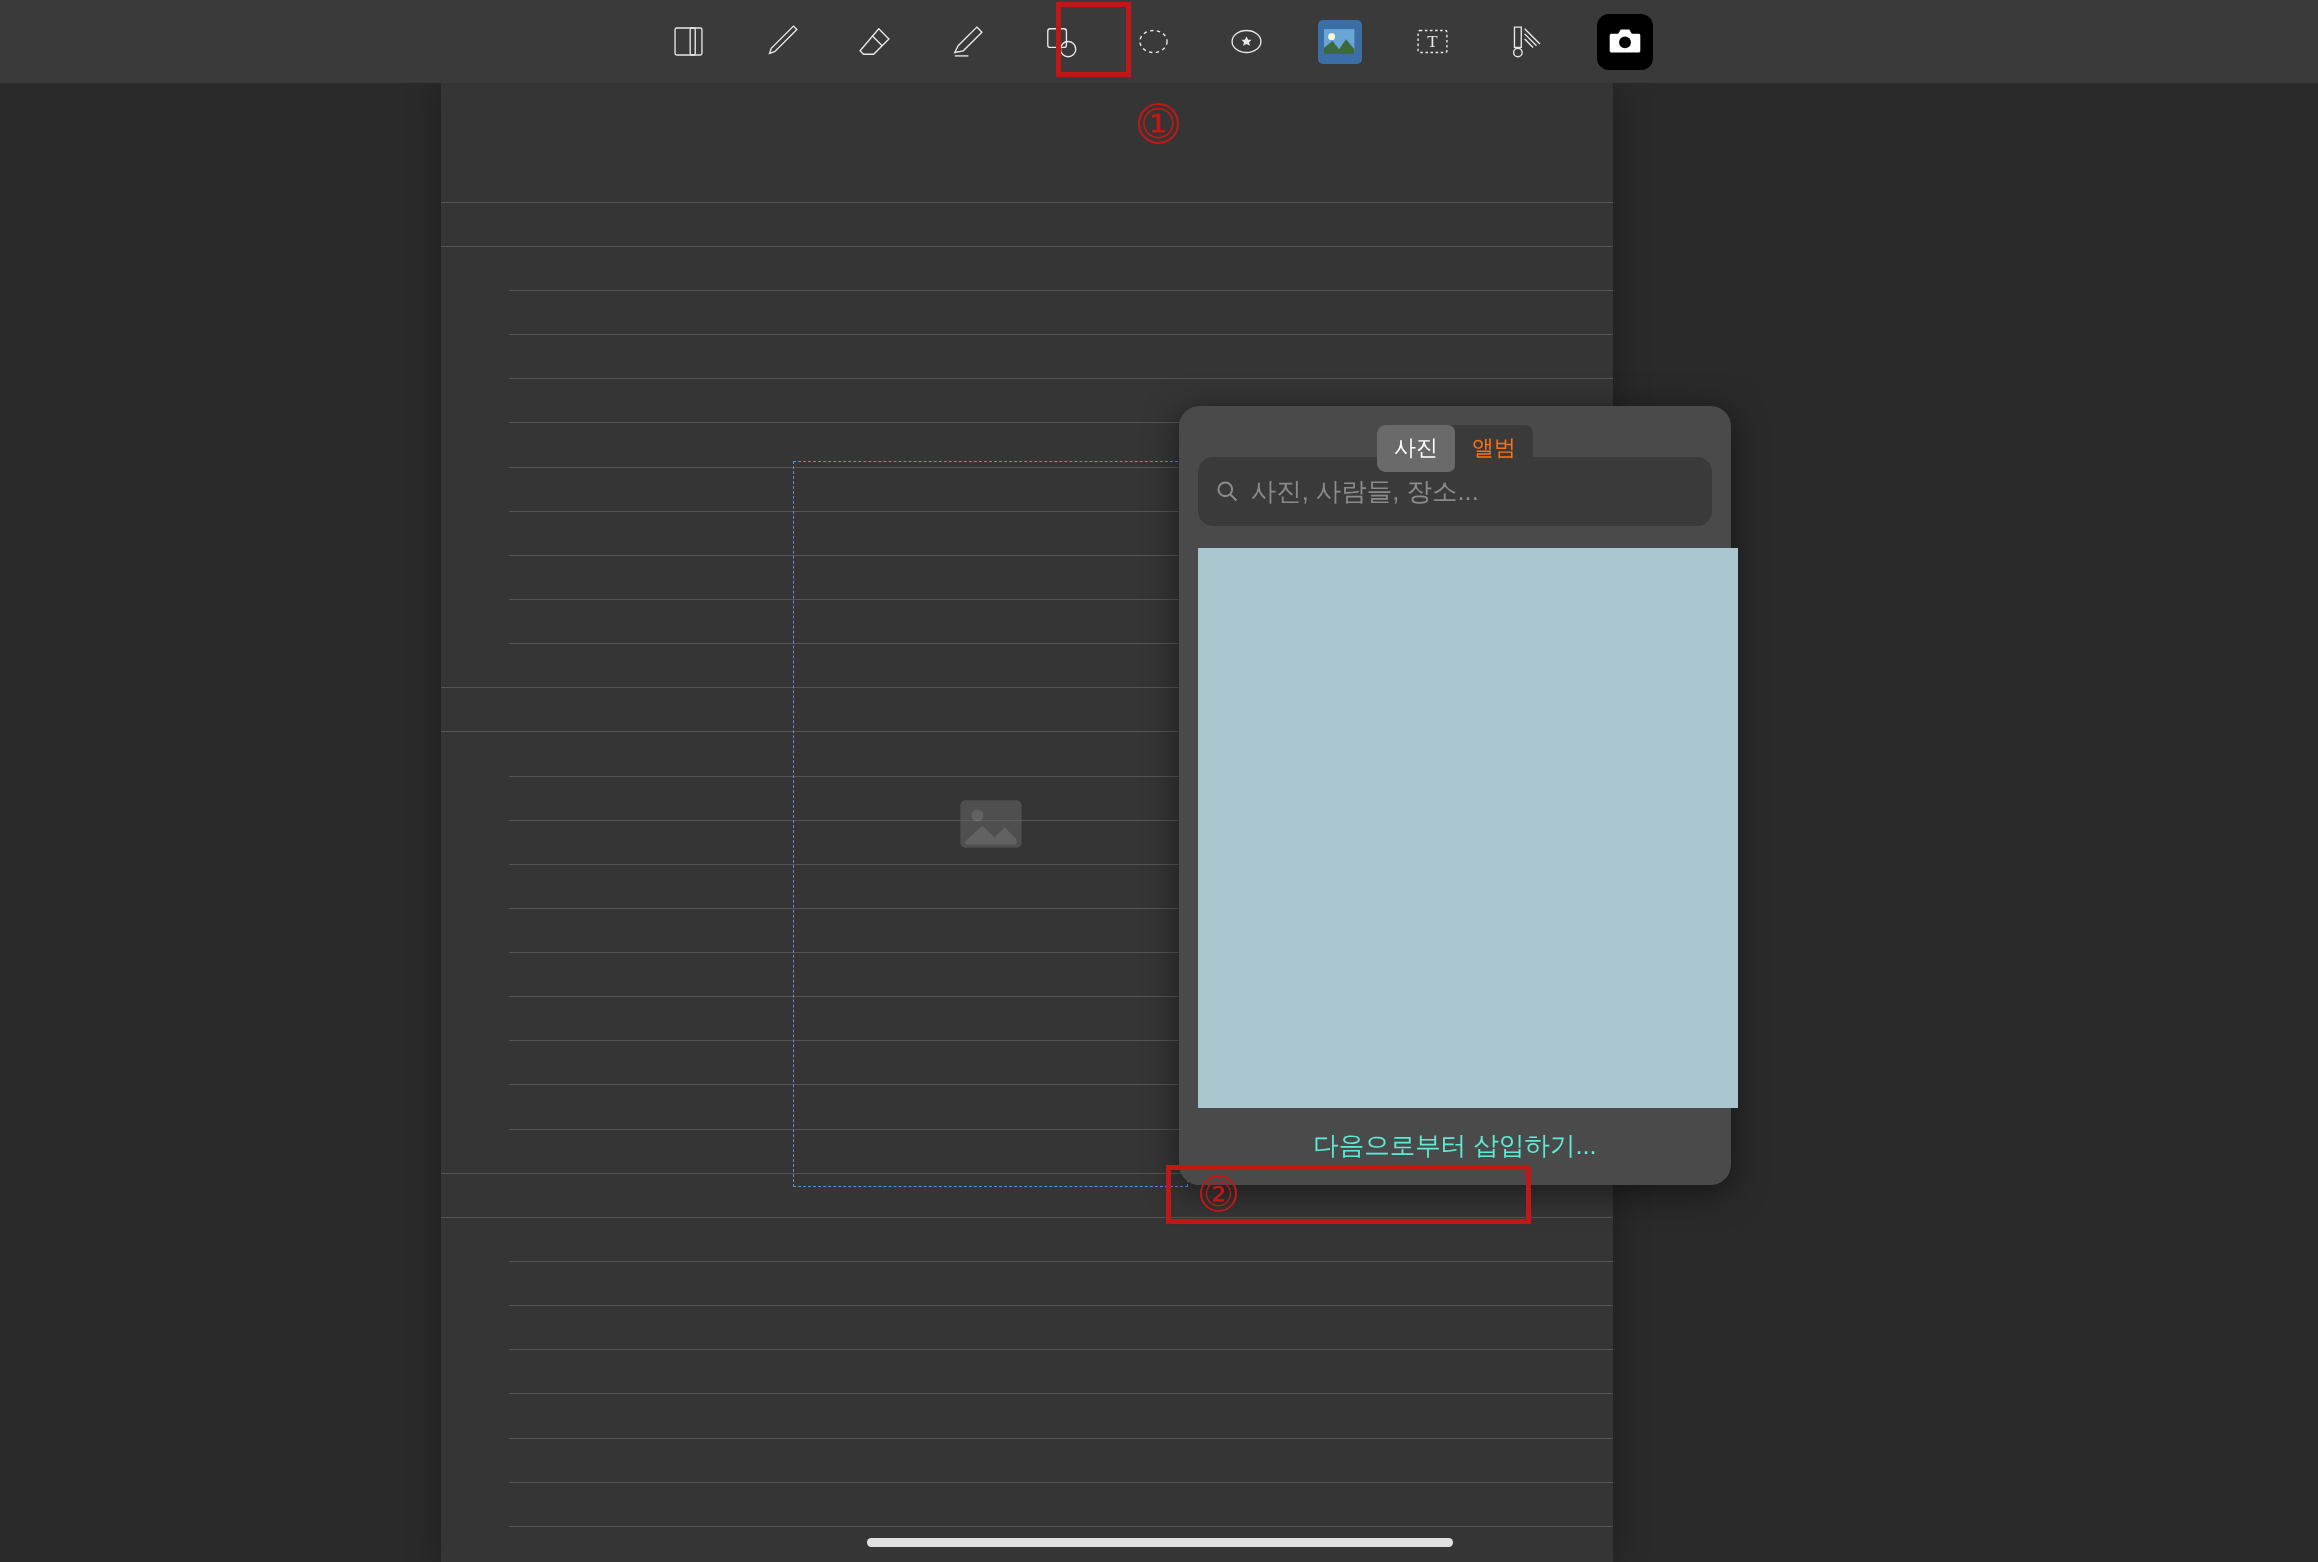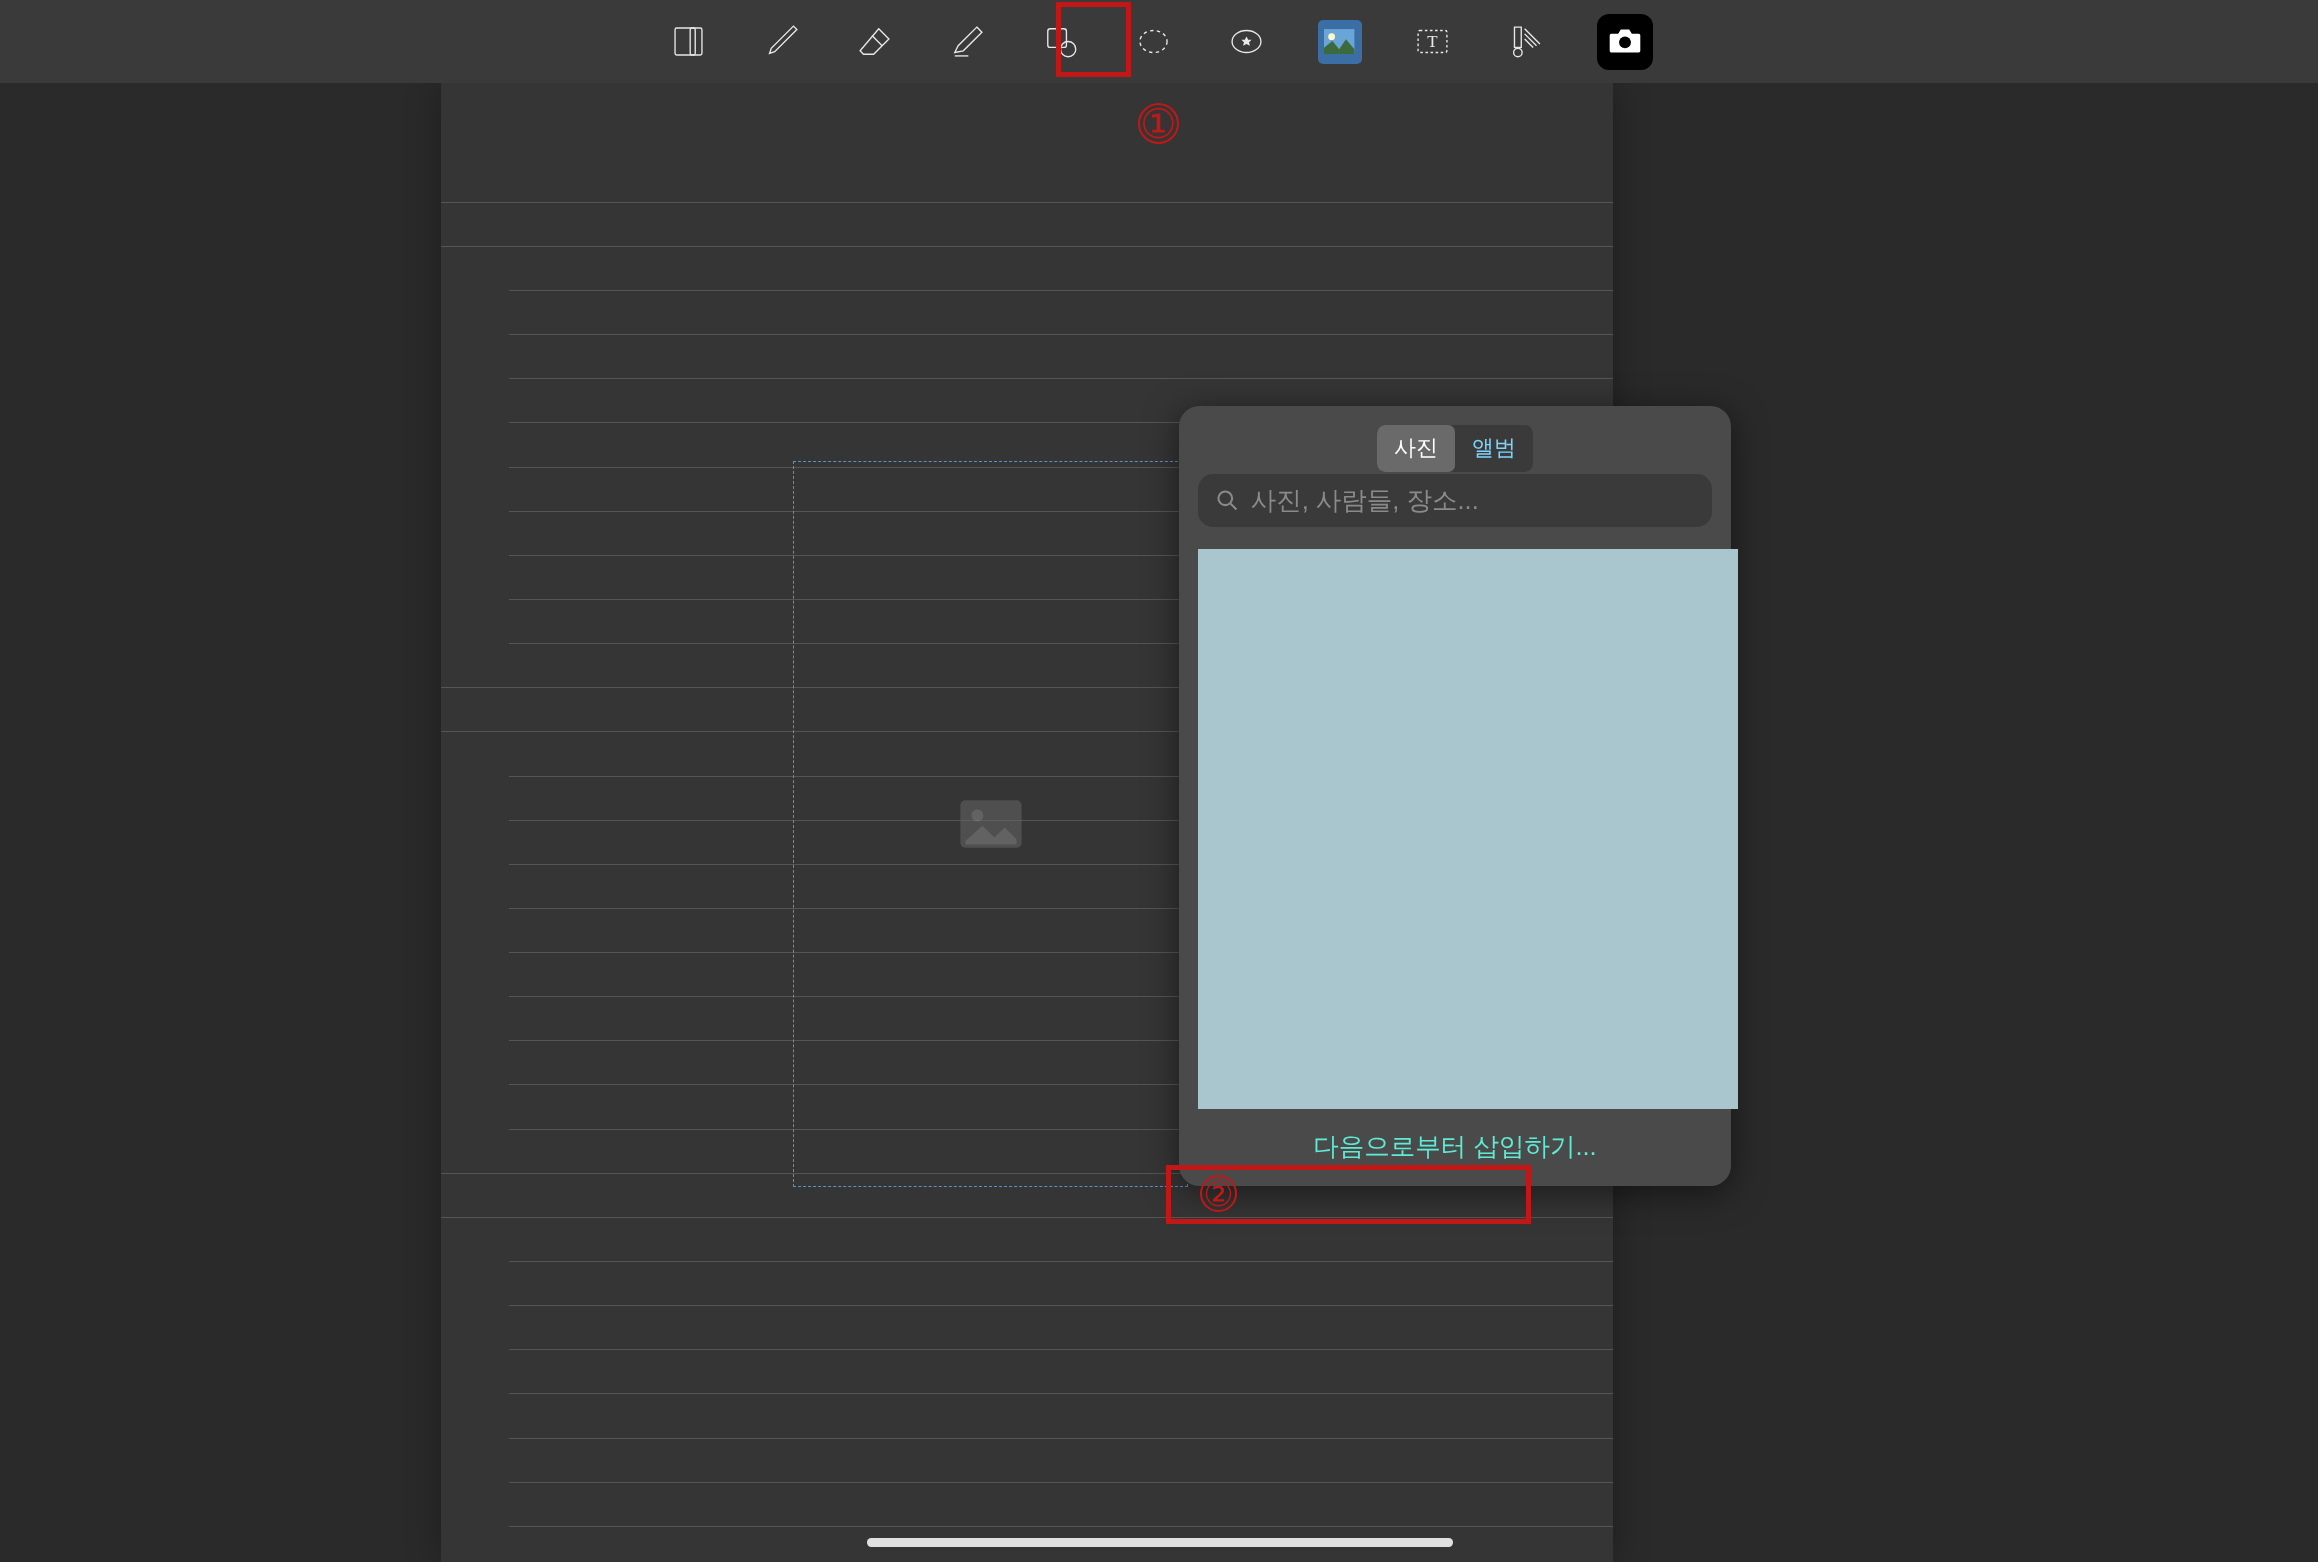--- a/index.html
+++ b/index.html
@@ -58,25 +58,25 @@
     .popover {
       position:absolute; left:738px; top:323px;
       width:552px; background:#4a4a4a; border-radius:20.4px;
       box-shadow:0 6.8px 34px rgba(0,0,0,.5);
       padding:18.7px 18.7px 22px; z-index:8;
     }
     .seg {
       display:inline-flex; background:#3a3a3a; border-radius:8.5px; overflow:hidden;
       position:absolute; left:50%; transform:translateX(-50%); top:18.7px;
     }
-    .seg-item { padding:8.5px 17px; font-size:22px; color:#7dd3fc; cursor:pointer; }
+    .seg-item { padding:8.5px 17px; font-size:22px; color:#f97316; cursor:pointer; }
     .seg-item.active { background:#6a6a6a; color:#fff; border-radius:6.8px; }
     .search {
-      margin-top:49px; background:#3a3a3a; border-radius:15.3px;
-      display:flex; align-items:center; padding:12px 17px; gap:12px;
+      margin-top:32px; background:#3a3a3a; border-radius:15.3px;
+      display:flex; align-items:center; padding:20px 17px; gap:12px;
     }
     .search svg { stroke:#8a8a8a; fill:none; stroke-width:2.4; }
     .search input {
       flex:1; background:none; border:none; outline:none;
       color:#ccc; font-size:25.5px;
     }
     .search input::placeholder { color:#8a8a8a; }
     .thumb {
       margin-top:22px; width:540px; height:560px;
       background:#a9c6ce; border-radius:0; cursor:pointer;

